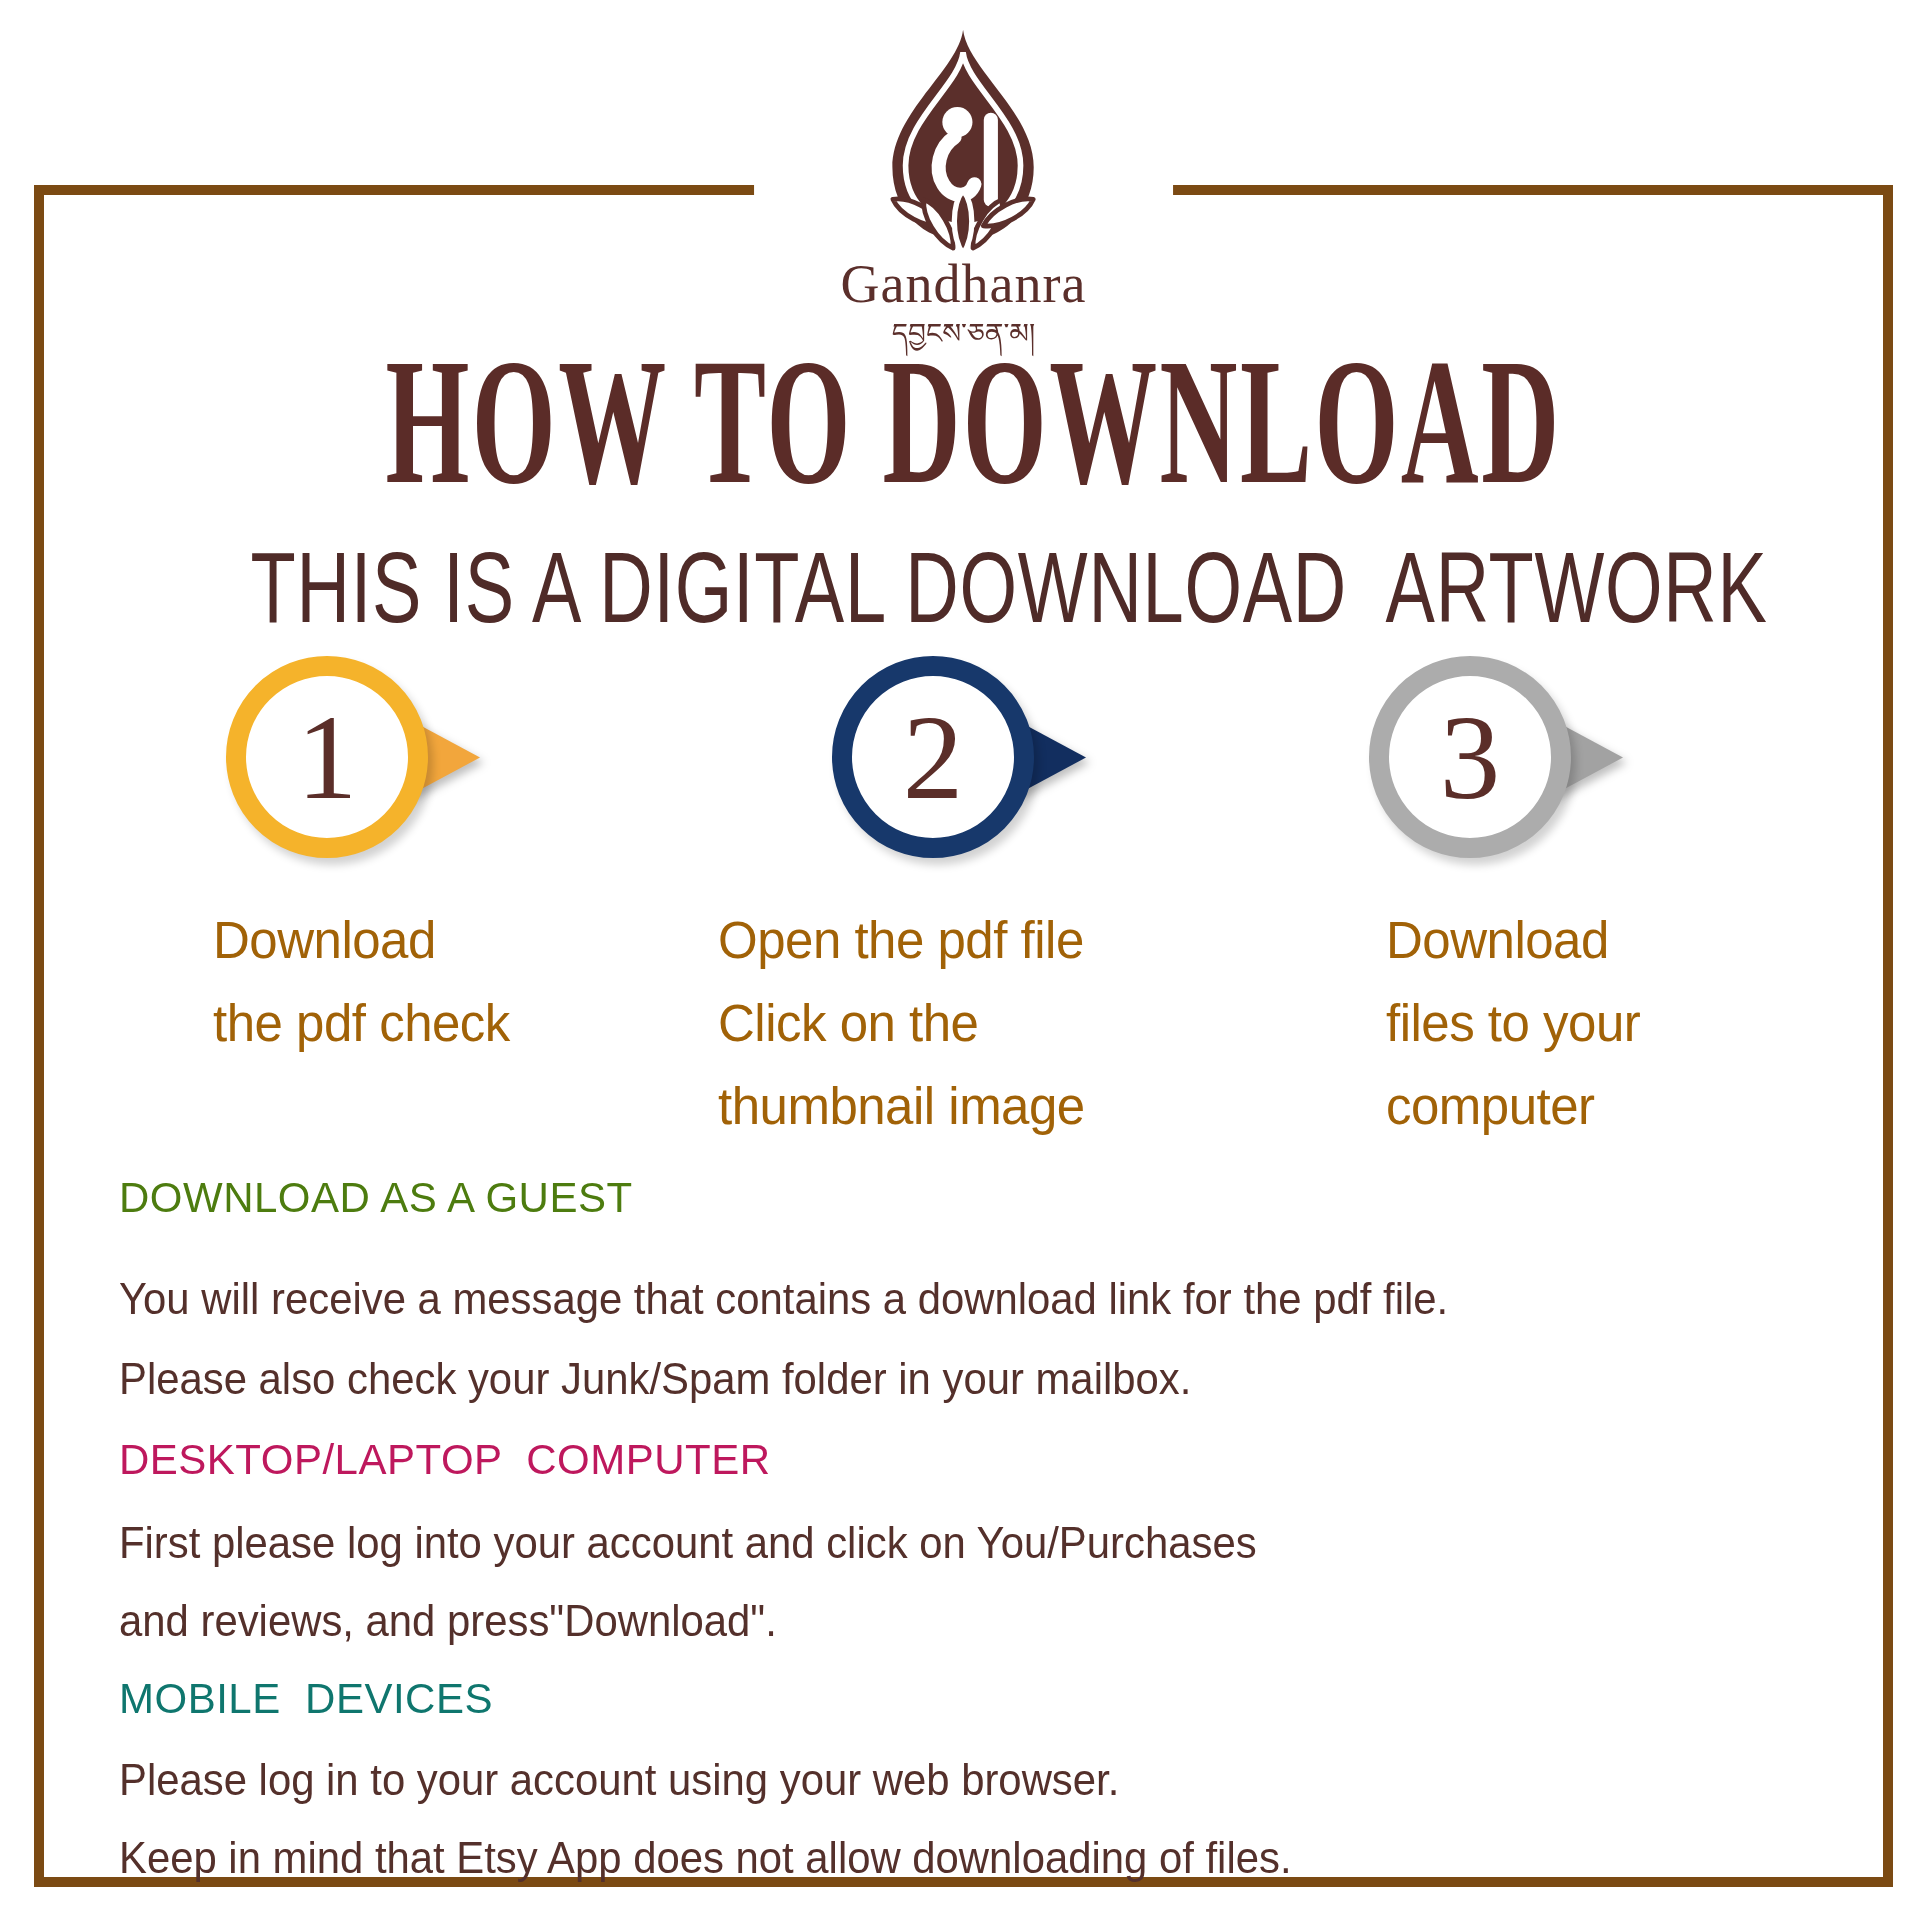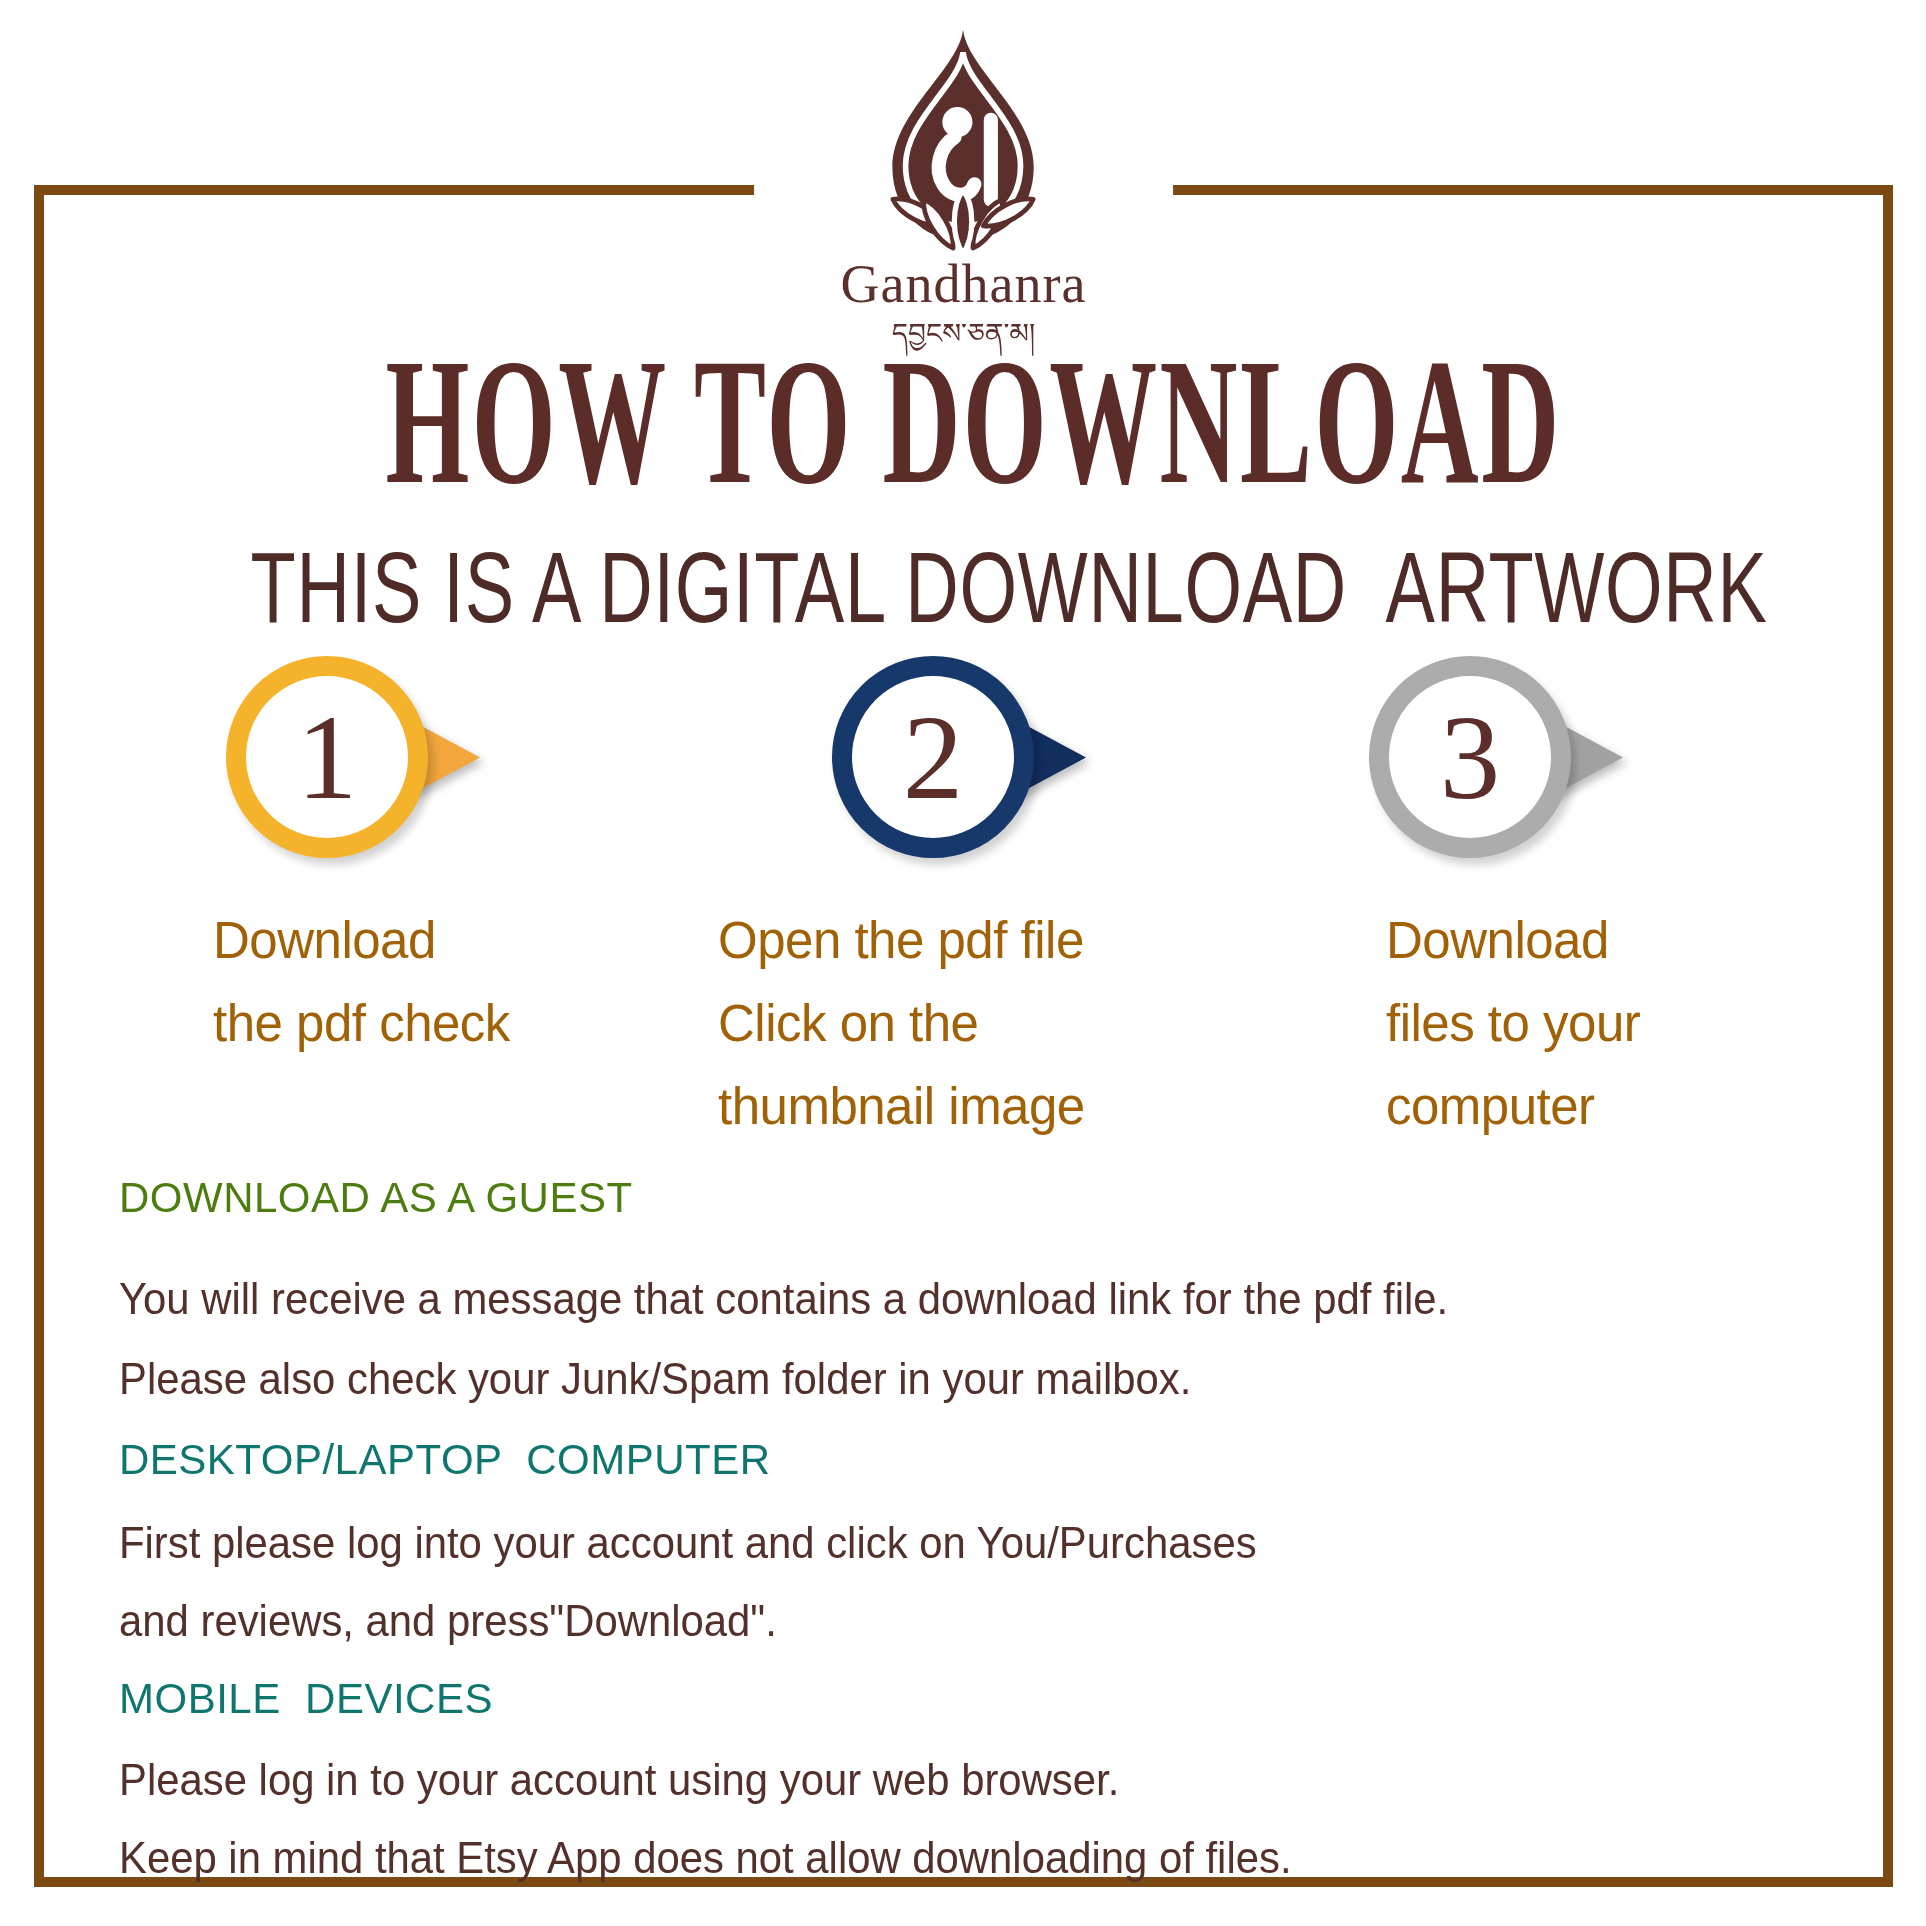--- a/index.html
+++ b/index.html
@@ -127,21 +127,21 @@
   <div class="step-text" style="left:1386px;">
     <div>Download</div>
     <div>files to your</div>
     <div>computer</div>
   </div>
 
   <div class="line red-head" style="top: 1174px; color: #4d7c0f;">DOWNLOAD AS A GUEST</div>
   <div class="line body-line" style="top:1273px;">You will receive a message that contains a download link for the pdf file.</div>
   <div class="line body-line" style="top:1353px;">Please also check your Junk/Spam folder in your mailbox.</div>
 
-  <div class="line red-head" style="top: 1436px; color: #0f766e;">DESKTOP/LAPTOP  COMPUTER</div>
+  <div class="line red-head" style="top: 1436px; color: #be185d;">DESKTOP/LAPTOP  COMPUTER</div>
   <div class="line body-line" style="top:1517px;">First please log into your account and click on You/Purchases</div>
   <div class="line body-line" style="top:1595px;">and reviews, and press"Download".</div>
 
   <div class="line red-head" style="top: 1675px; color: #0f766e;">MOBILE  DEVICES</div>
   <div class="line body-line" style="top:1754px;">Please log in to your account using your web browser.</div>
   <div class="line body-line" style="top:1832px;">Keep in mind that Etsy App does not allow downloading of files.</div>
 
 </div>
 
 

